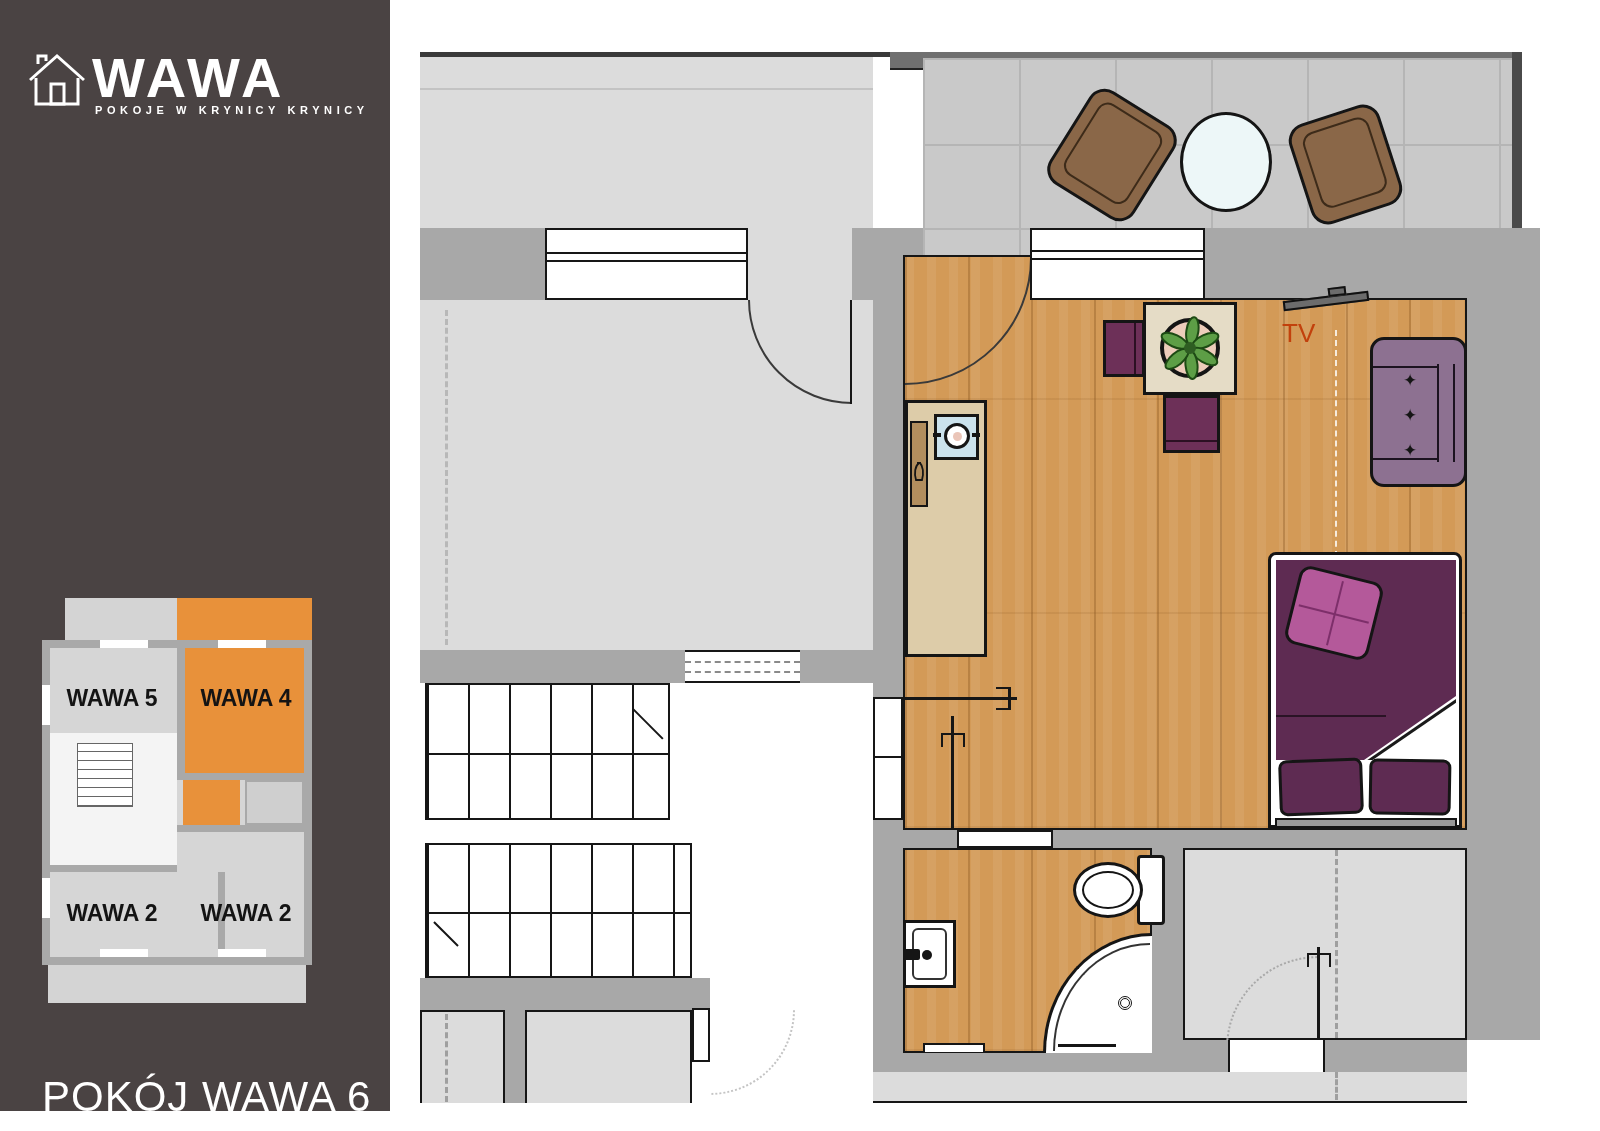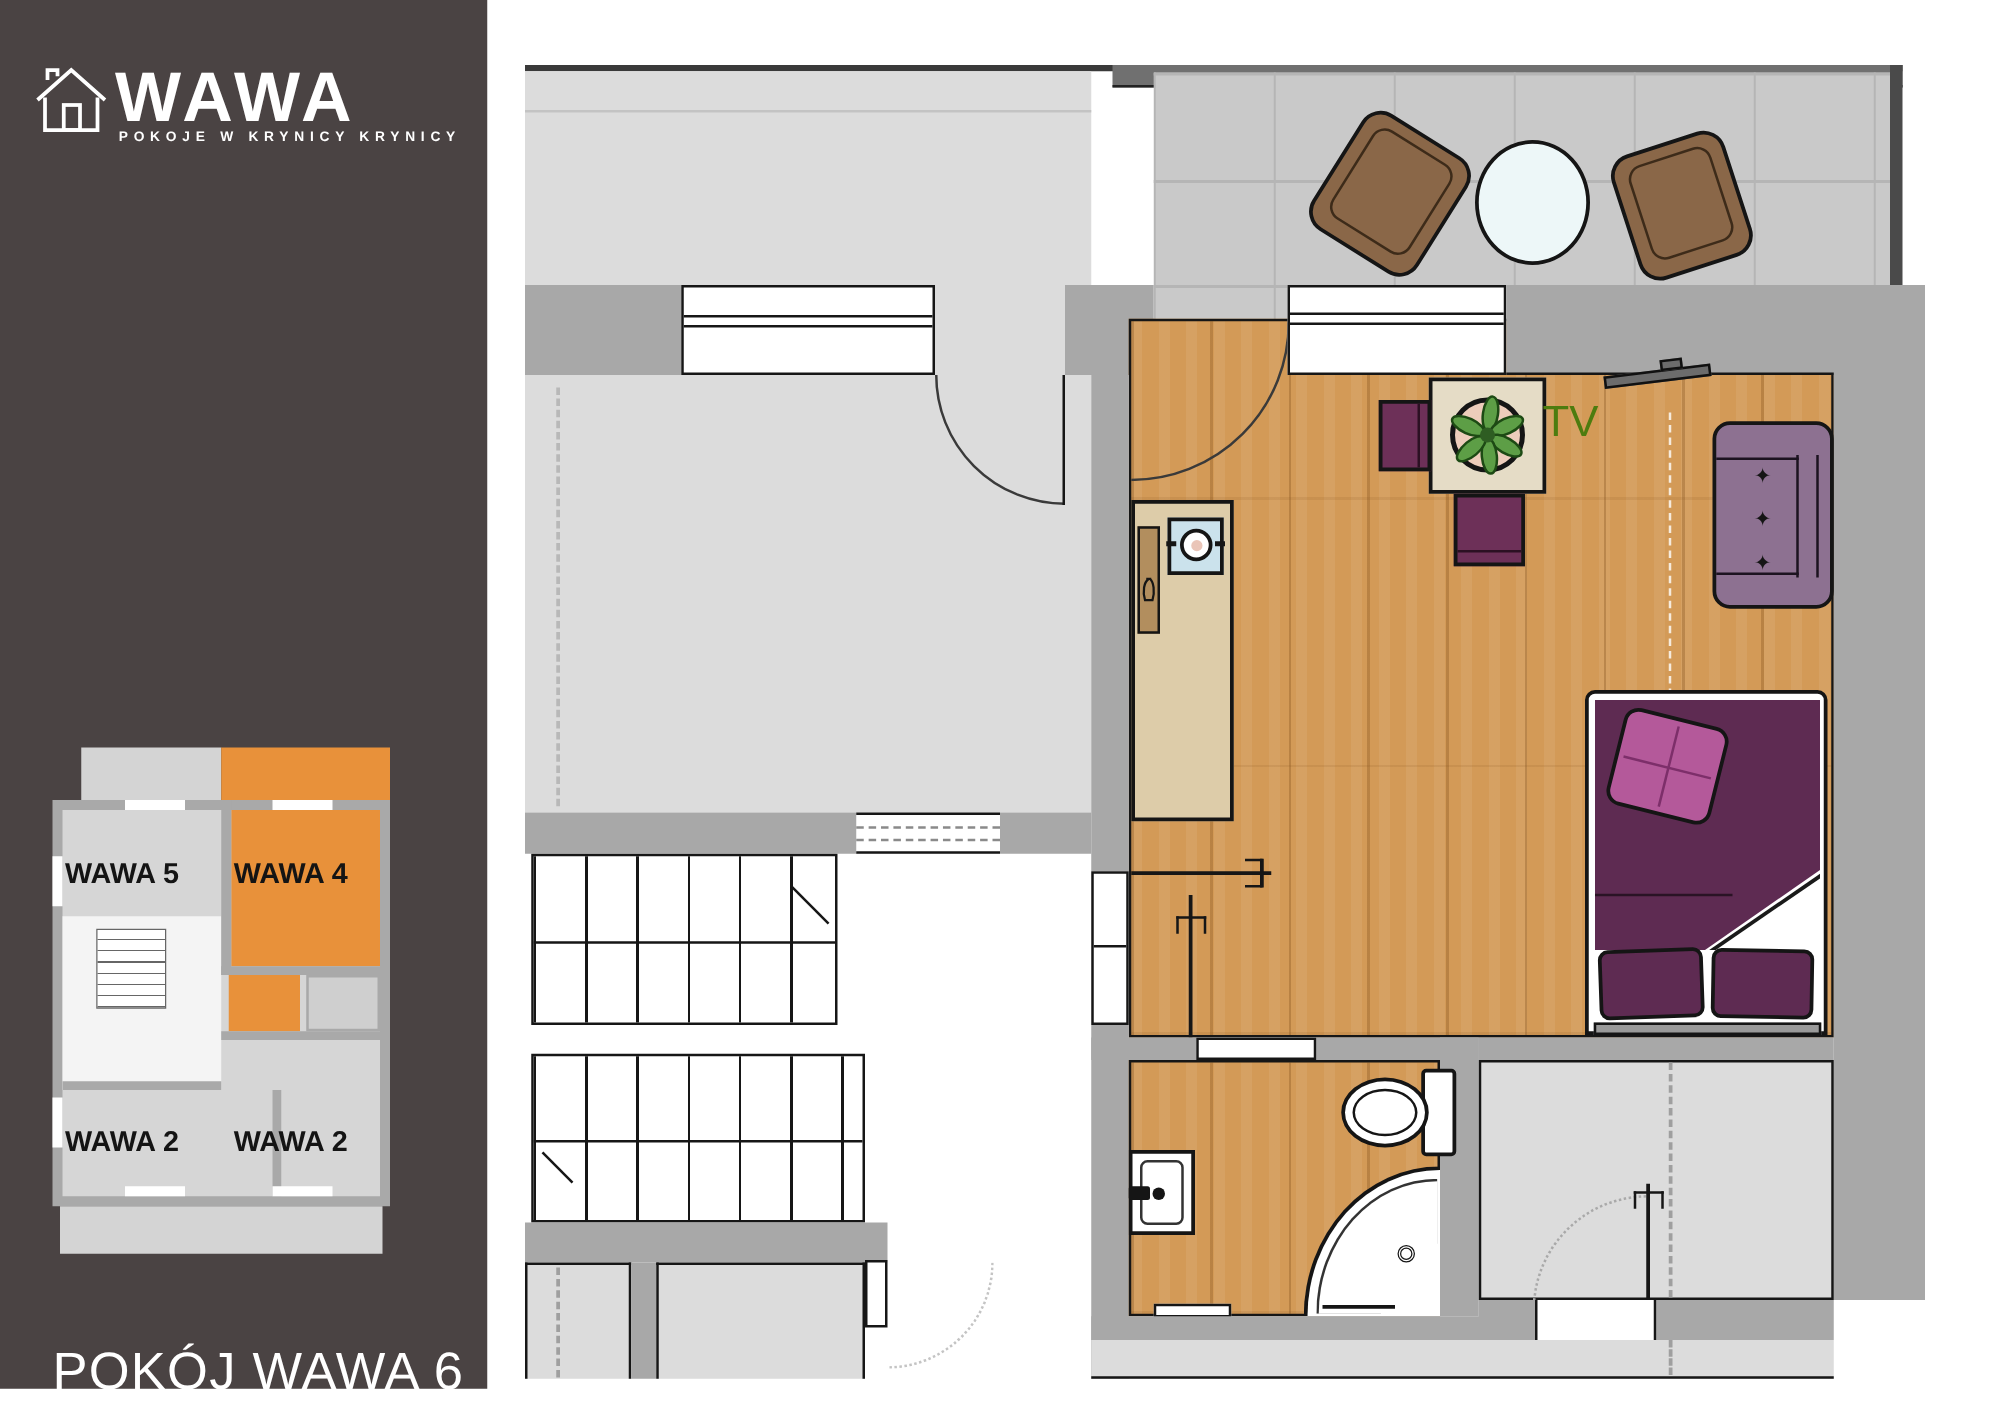--- a/index.html
+++ b/index.html
@@ -14,21 +14,21 @@
          letter-spacing:4px;line-height:1;}
   .tagline{position:absolute;left:95px;top:104px;color:#fff;font-size:11px;font-weight:bold;
            letter-spacing:4.6px;white-space:nowrap;}
   .caption{position:absolute;left:42px;top:1073px;color:#fff;font-size:42px;font-weight:500;
            letter-spacing:1px;}
 
   
   .mini{position:absolute;left:42px;top:590px;width:270px;height:420px;}
   .mini .wall{background:#a9a9a9;}
   .mini .floor{background:#d6d6d6;}
-  .mini-label{position:absolute;color:#141414;font-size:23px;font-weight:600;text-align:left;}
+  .mini-label{position:absolute;color:#141414;font-size:23px;font-weight:600;text-align:center;}
 
   
   .plan{position:absolute;left:390px;top:0;width:1210px;height:1131px;background:#fff;}
   .wallg{background:#a8a8a8;}
   .floorlight{background:#dcdcdc;}
   .tile{background-color:#c9c9c9;
         background-image:linear-gradient(#b5b5b5 2px,transparent 2px),
                          linear-gradient(90deg,#b5b5b5 2px,transparent 2px);
         background-size:96px 86px;}
   .wood{background-color:#d39a57;
@@ -157,21 +157,21 @@
     </div>
     <div class="abs furn" style="left:713px;top:320px;width:42px;height:57px;background:#6d3058;">
       <div class="abs" style="right:6px;top:0;height:100%;width:2px;background:#2c1023;"></div>
     </div>
     <div class="abs furn" style="left:773px;top:395px;width:57px;height:58px;background:#6d3058;">
       <div class="abs" style="left:0;bottom:8px;width:100%;height:2px;background:#2c1023;"></div>
     </div>
 
     <div class="abs" style="left:893px;top:296px;width:86px;height:10px;background:#6c6c6c;border:2px solid #111;transform:rotate(-7deg);"></div>
     <div class="abs" style="left:938px;top:287px;width:18px;height:9px;background:#6c6c6c;border:2px solid #111;transform:rotate(-7deg);"></div>
-    <div class="abs" style="left:844px;top:318px;font-size:35px;color:#4d7c0f;">TV</div>
+    <div class="abs" style="left:892px;top:318px;font-size:26px;color:#c2410c;">TV</div>
 
     <div class="abs furn" style="left:980px;top:337px;width:97px;height:150px;background:#8d7191;border-radius:14px;">
       <div class="abs" style="left:0;top:26px;width:66px;height:2px;background:#1c1320;"></div>
       <div class="abs" style="left:0;top:118px;width:66px;height:2px;background:#1c1320;"></div>
       <div class="abs" style="left:64px;top:24px;width:2px;height:98px;background:#1c1320;"></div>
       <div class="abs" style="left:80px;top:24px;width:2px;height:98px;background:#1c1320;"></div>
       <span class="star" style="left:30px;top:32px;">✦</span>
       <span class="star" style="left:30px;top:67px;">✦</span>
       <span class="star" style="left:30px;top:102px;">✦</span>
     </div>

